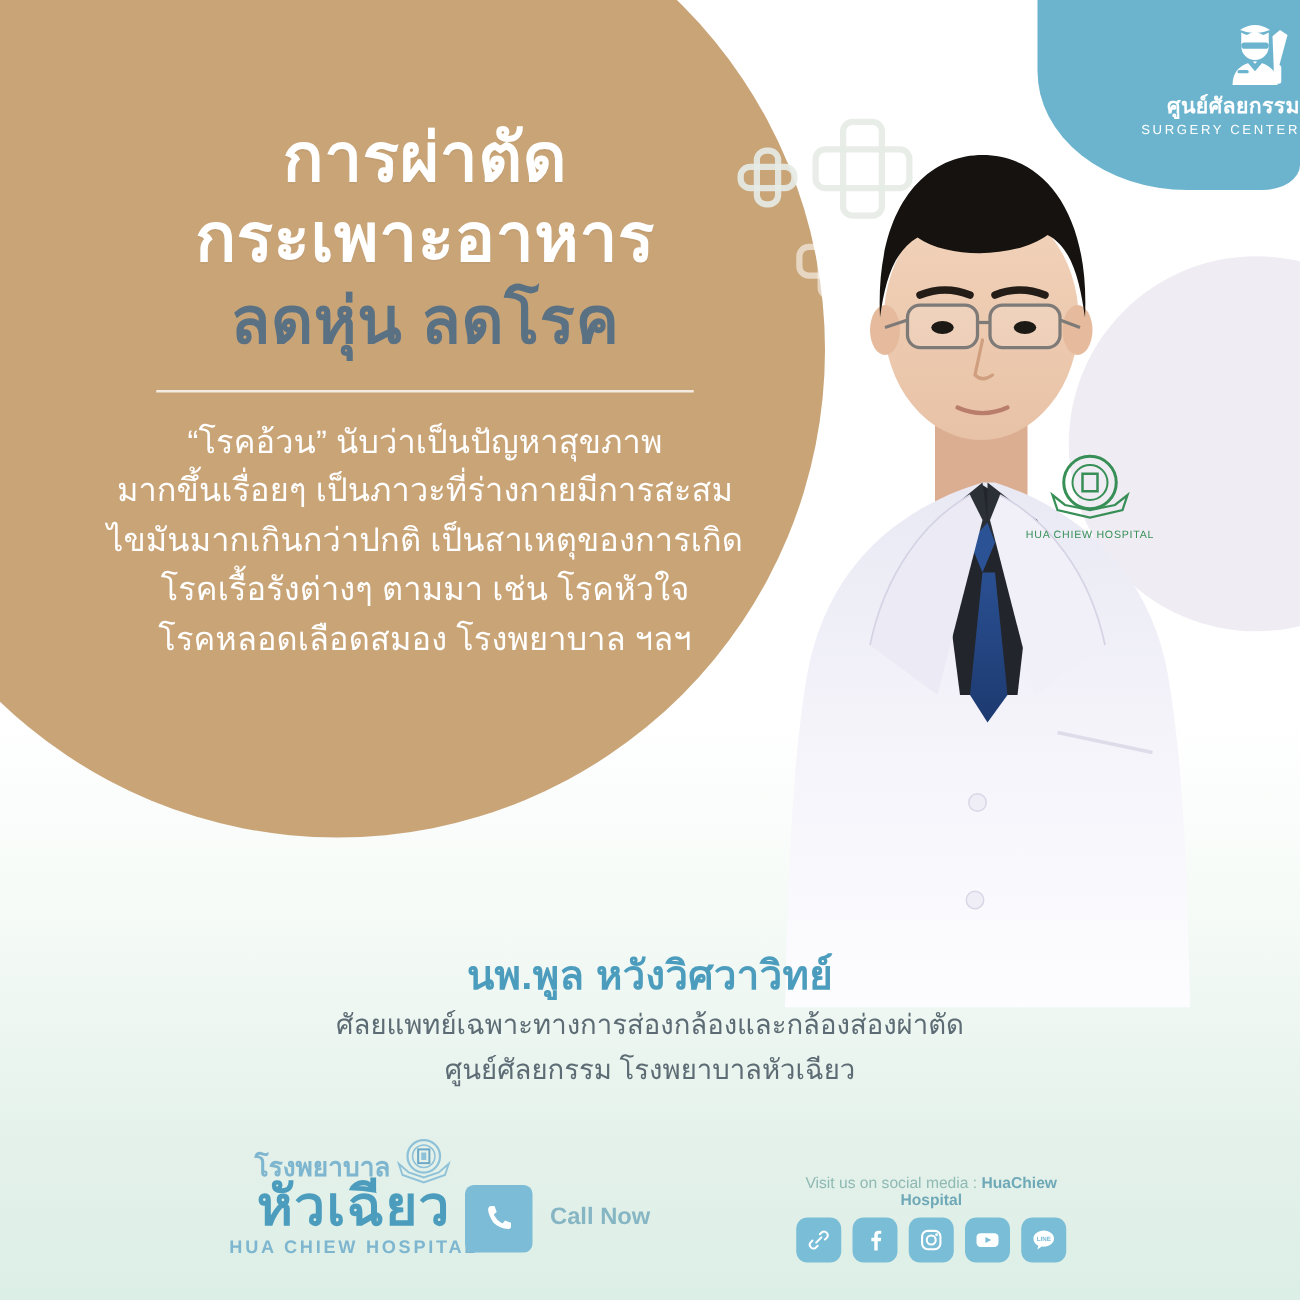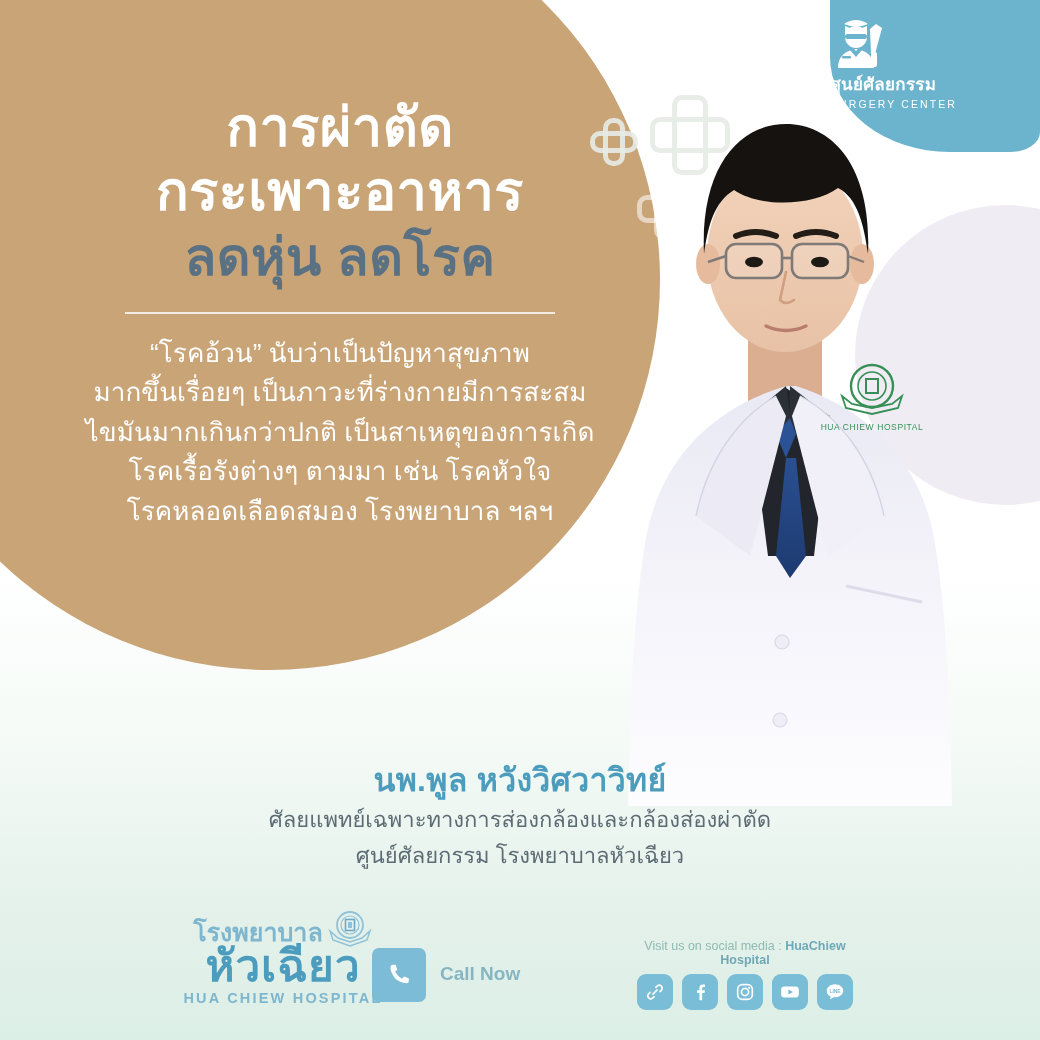--- a/index.html
+++ b/index.html
@@ -41,21 +41,21 @@
   
   .badge{
     position:absolute;right:0;top:0;width:210px;height:152px;
     background:#6cb4ce;
     border-bottom-left-radius:120px 95px;
     border-bottom-right-radius:30px 20px;
     overflow:hidden;
   }
   .badge-inner{
     position:absolute;left:0;right:0;top:12px;
-    display:flex;flex-direction:column;align-items:flex-start;
+    display:flex;flex-direction:column;align-items:flex-end;
   }
   .badge-icon{width:62px;height:60px;display:block;}
   .badge-th{
     color:#ffffff;font-size:17px;font-weight:700;margin-top:4px;
     letter-spacing:.3px;line-height:1.1;
   }
   .badge-en{
     color:#ffffff;font-size:10.5px;font-weight:400;margin-top:3px;
     letter-spacing:2.1px;
   }
@@ -106,21 +106,21 @@
 
   
   .footer{
     position:absolute;left:0;bottom:0;width:1040px;height:130px;
     z-index:7;
   }
   .logo-block{
     position:absolute;left:178px;bottom:34px;width:210px;text-align:center;
   }
   .logo-row{display:flex;align-items:flex-end;justify-content:center;gap:4px;}
-  .logo-th1{color:#7fb6cf;font-size:25px;font-weight:700;line-height:1;}
+  .logo-th1{color:#7fb6cf;font-size:21px;font-weight:700;line-height:1;}
   .logo-emblem{width:46px;height:40px;margin-bottom:-4px;}
   .logo-th2{color:#4c9dbd;font-size:44px;font-weight:700;line-height:1.05;margin-top:-2px;letter-spacing:1px;}
   .logo-en{color:#7fb6cf;font-size:14.5px;font-weight:700;letter-spacing:2.2px;margin-top:1px;}
 
   .call-block{
     position:absolute;left:372px;bottom:38px;display:flex;align-items:center;gap:14px;
   }
   .phone-sq{
     width:54px;height:54px;border-radius:7px;background:#7cbcd6;
     display:flex;align-items:center;justify-content:center;

